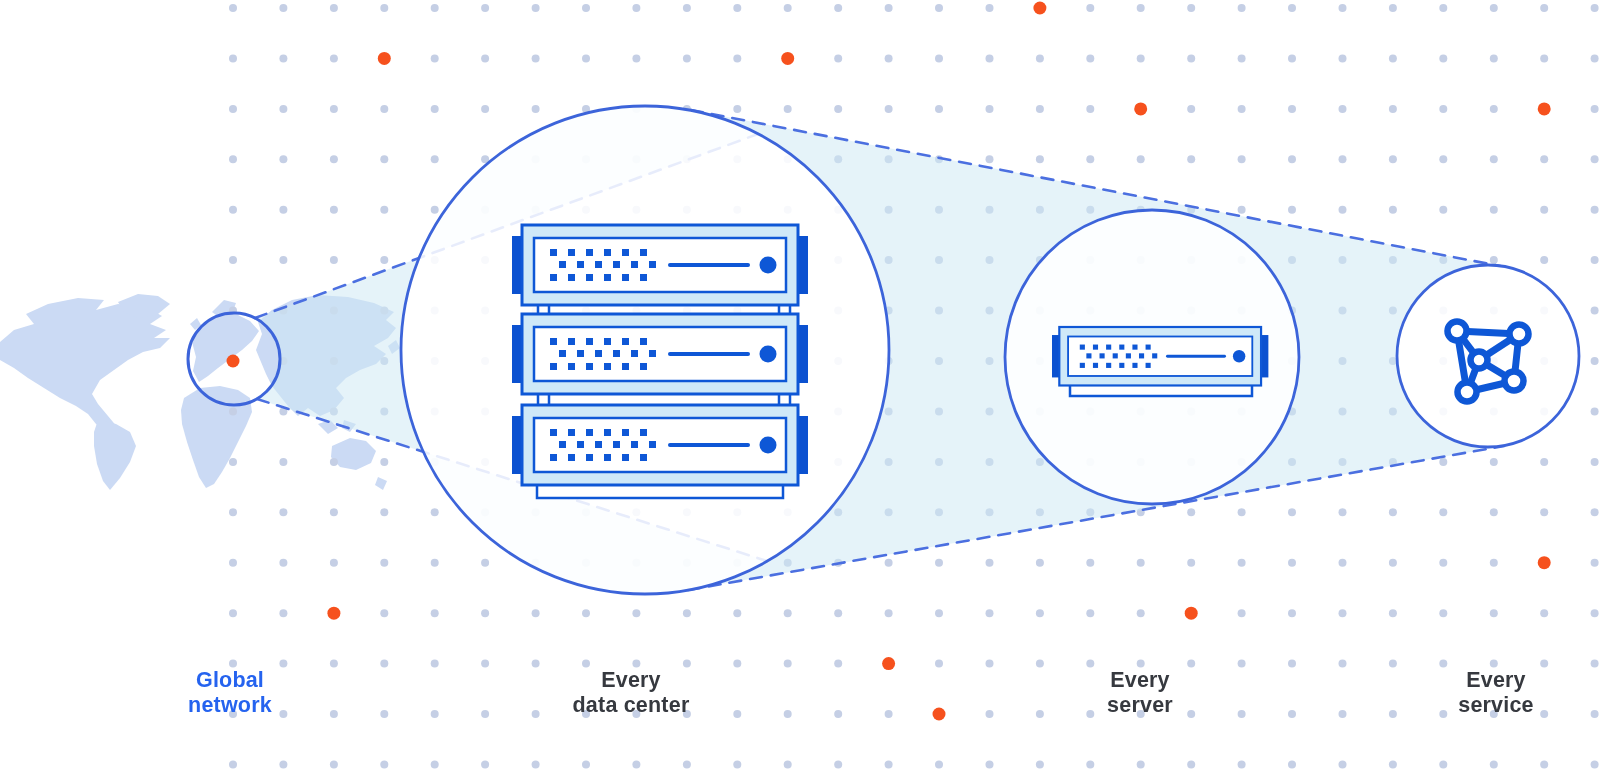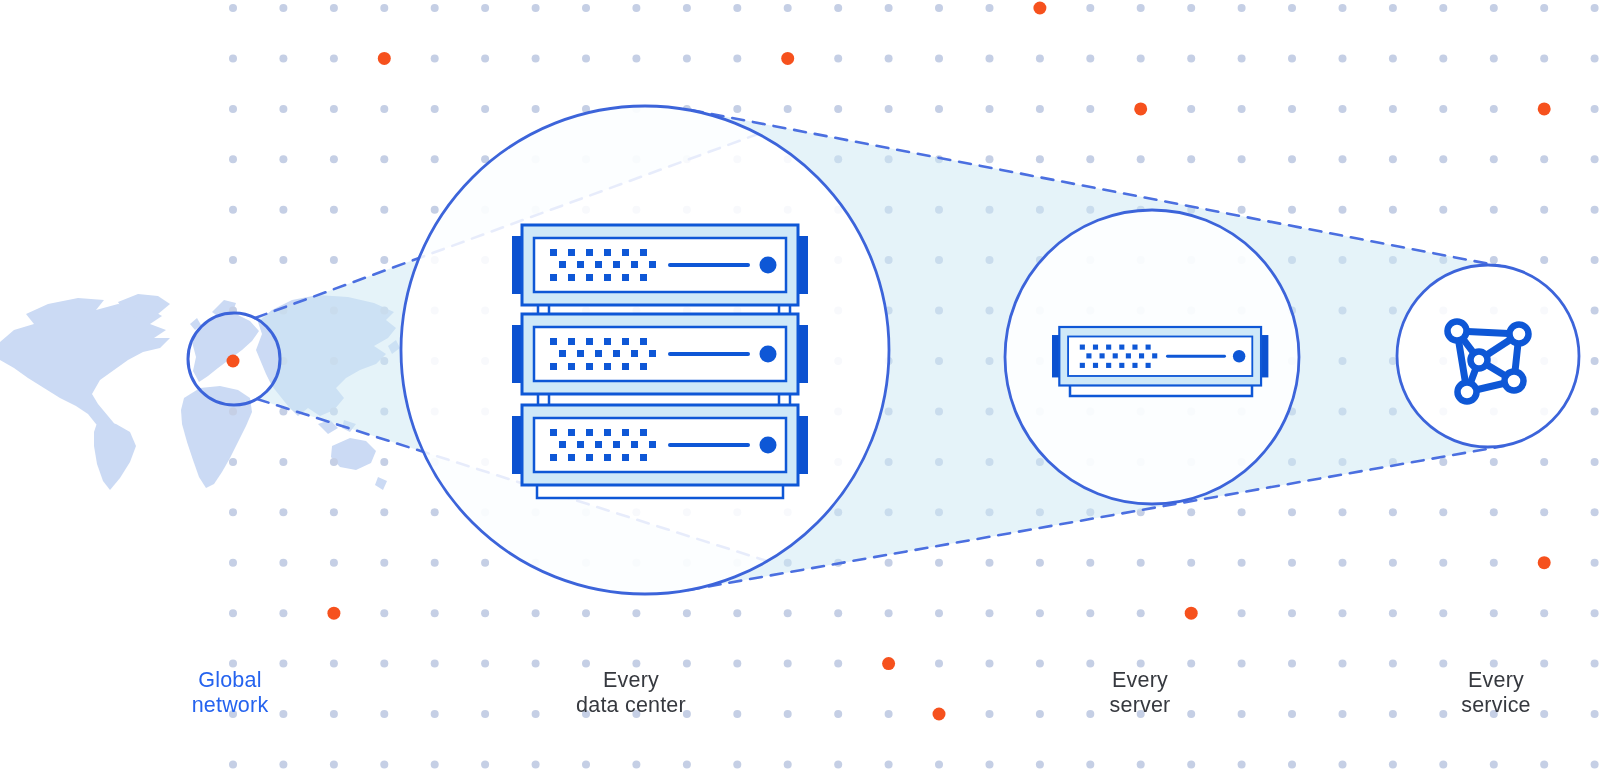--- a/index.html
+++ b/index.html
@@ -25,21 +25,21 @@
   .srv-outer{fill:var(--panel-blue);stroke:var(--stroke-blue);stroke-width:3;}
   .srv-inner{fill:#fff;stroke:var(--stroke-blue);stroke-width:2.5;}
   .srv-ear{fill:var(--ear-blue);}
   .srv-sq{fill:var(--stroke-blue);}
   .srv-line{stroke:var(--stroke-blue);stroke-width:4;stroke-linecap:round;}
   .srv-led{fill:var(--stroke-blue);}
   .srv-tab{fill:#fff;stroke:var(--stroke-blue);stroke-width:2.5;}
   .mesh-edge{stroke:var(--stroke-blue);stroke-width:7;stroke-linecap:round;}
   .mesh-node{fill:#fff;stroke:var(--stroke-blue);stroke-width:6.5;}
 
-  .lbl{position:absolute;width:220px;text-align:center;font-weight:400;
+  .lbl{position:absolute;width:220px;text-align:center;font-weight:700;
        font-size:21.5px;line-height:25px;letter-spacing:.2px;
        color:var(--label-dark);white-space:pre-line;}
   .lbl-blue{color:var(--label-blue);}
 </style>
 </head>
 <body>
 
 <div class="stage">
   <svg class="illustration" width="1620" height="782" viewBox="0 0 1620 782">
 

